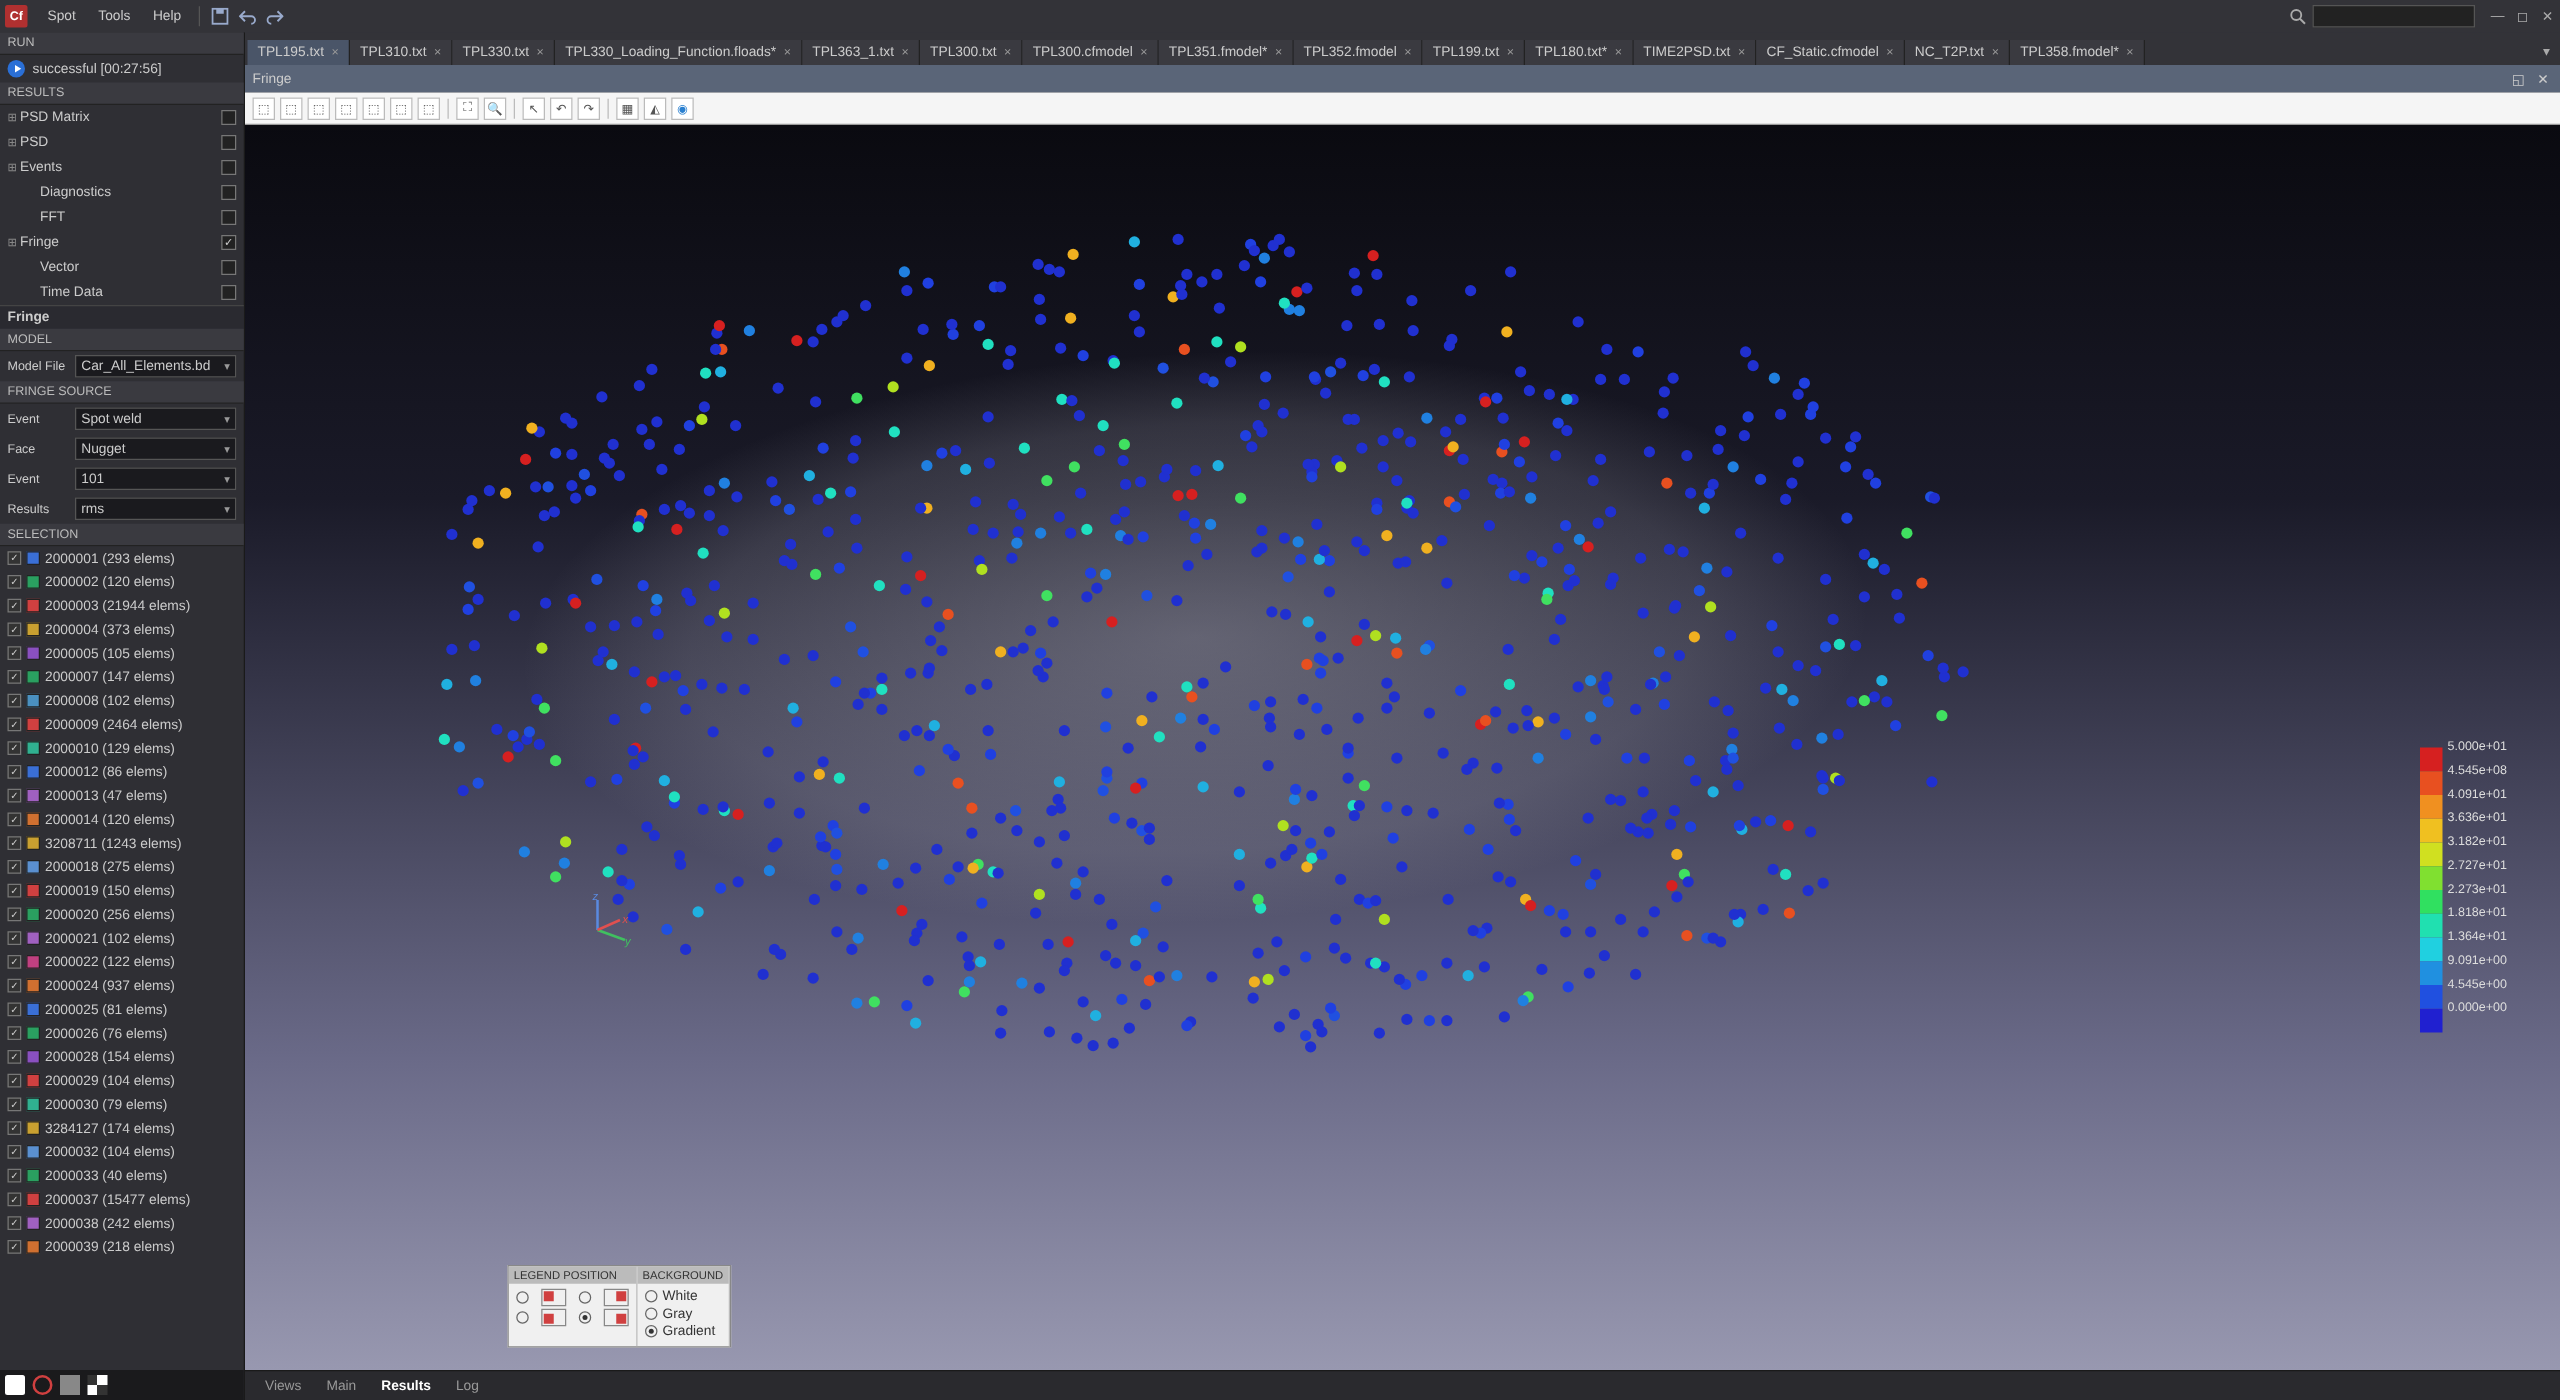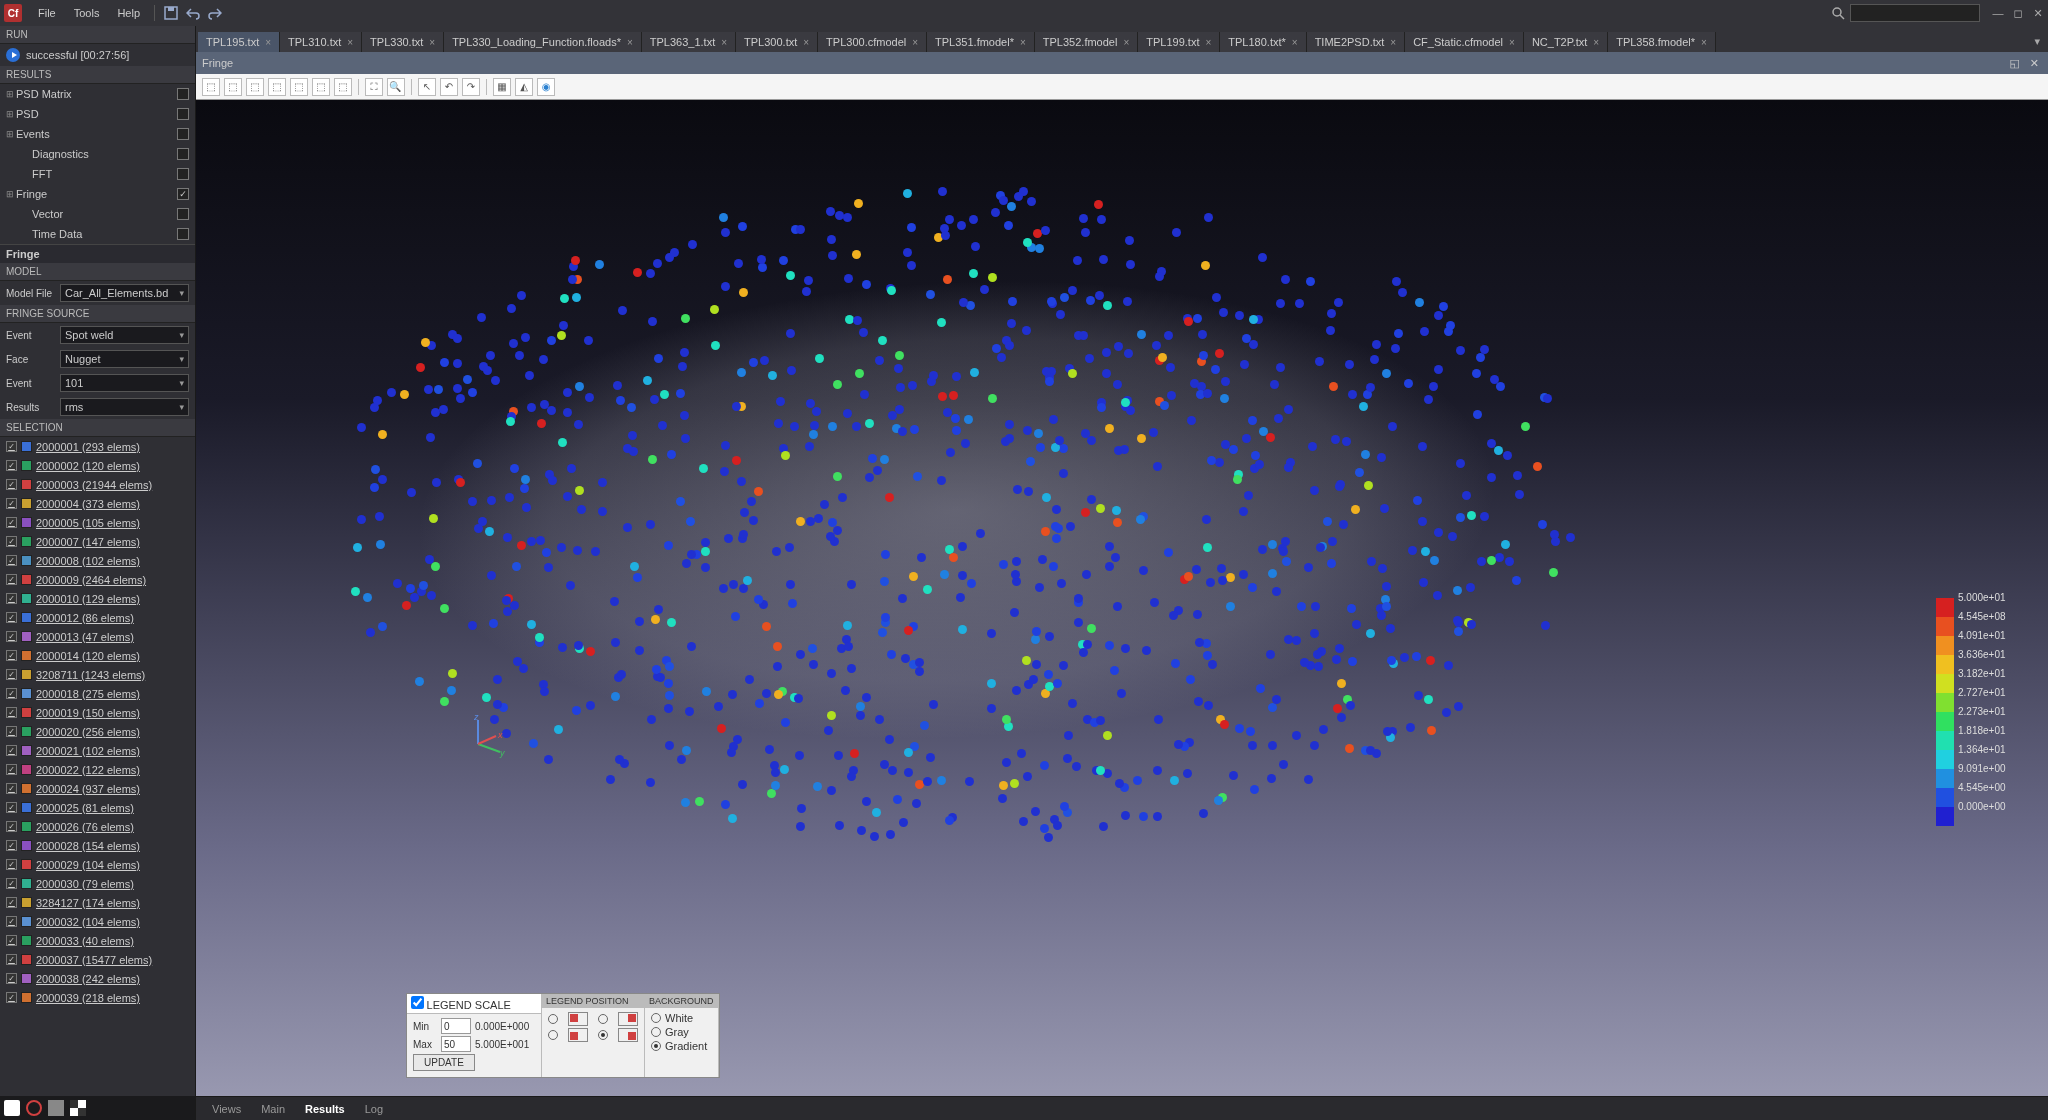--- a/index.html
+++ b/index.html
@@ -27,21 +27,21 @@
 .res-item .lbl { flex:1; }
 .res-item .chk { width:12px; height:12px; border:1px solid #777; background:#222;}
 .res-item.indent { padding-left:22px;}
 .res-item.checked .chk::after { content:"✓"; color:#ccc; font-size:9px; display:block; text-align:center; line-height:10px;}
 
 .fringe-hdr { background:#2a2a30; padding:3px 6px; font-weight:bold; border-top:1px solid #444;}
 .model-row { display:flex; align-items:center; padding:3px 6px; gap:4px;}
 .model-row label { width:50px; font-size:10px;}
 .dropdown { flex:1; background:#1a1a1e; border:1px solid #555; height:18px; display:flex; align-items:center; padding:0 4px; position:relative;}
 .dropdown::after { content:"▾"; position:absolute; right:4px; font-size:9px; color:#999;}
-.sel-list { flex:1; overflow-y:auto; overflow-x:hidden; position:relative;text-decoration:underline;}
+.sel-list { flex:1; overflow-y:auto; overflow-x:hidden; position:relative;}
 .sel-list::-webkit-scrollbar { width:12px;}
 .sel-list::-webkit-scrollbar-track { background:#2a2a2e;}
 .sel-list::-webkit-scrollbar-thumb { background:#555;}
 .sel-item { display:flex; align-items:center; padding:1px 6px; gap:4px; height:19px;}
 .sel-chk { width:11px; height:11px; border:1px solid #777; background:#333; display:flex; align-items:center; justify-content:center;}
 .sel-chk::after { content:"✓"; font-size:8px; color:#ccc;}
 .sel-sw { width:11px; height:11px; border:1px solid #222;}
 .bottom-icons { height:24px; background:#1a1a1c; display:flex; align-items:center; padding:0 4px; gap:6px;}
 .bottom-icons div { width:16px; height:16px; cursor:pointer;}
 
@@ -91,21 +91,21 @@
 
 .bottom-tabs { height:24px; background:#2a2a2e; display:flex; align-items:center; padding:0 6px; border-top:1px solid #1a1a1a;}
 .btab { padding:4px 10px; font-size:11px; cursor:pointer; color:#999;}
 .btab.active { color:#fff; font-weight:bold;}
 </style>
 </head>
 <body>
 
 <div class="menubar">
   <div class="logo">Cf</div>
-  <div id="menu-items" style="display: contents;"><span class="mi">File</span><span class="mi">Tools</span><span class="mi">Help</span></div>
+  <div id="menu-items" style="display: contents;"><span class="mi">Spot</span><span class="mi">Tools</span><span class="mi">Help</span></div>
   <div class="sep"></div>
   <div class="icon-btn">
     <svg width="14" height="14" viewBox="0 0 14 14">
         <rect x="1" y="1" width="12" height="12" fill="none" stroke="#9ac" stroke-width="1.5"></rect>
         <rect x="4" y="1" width="6" height="4" fill="#9ac"></rect>
       </svg>
   </div>
   <div class="icon-btn">
     <svg width="14" height="14" viewBox="0 0 14 14">
         <path d="M5 3 L1 7 L5 11 M1 7 H10 A3 3 0 0 1 10 13" fill="none" stroke="#9ac" stroke-width="1.5"></path>
@@ -1437,36 +1437,20 @@
       <div class="leg-val">4.545e+00</div>
     </div>
           <div class="leg-row">
       <div class="leg-col" style="background:#2020d0"></div>
       <div class="leg-val">0.000e+00</div>
     </div>
         </div>
 
       <div class="legend-panel">
         <div class="lp-col">
-          <div class="lp-hdr" style="background:#fff;border-bottom:1px solid #bbb"><input type="checkbox" checked="" style=""> <span style="color:#333">LEGEND SCALE</span></div>
-          <div class="lp-row">
-            <label>Min</label>
-            <input type="text" value="0" style="">
-            <span class="val">0.000E+000</span>
-          </div>
-          <div class="lp-row">
-            <label>Max</label>
-            <input type="text" value="50" style="">
-            <span class="val">5.000E+001</span>
-          </div>
-          <div class="lp-row">
-              <button class="lp-btn">UPDATE</button>
-            </div>
-        </div>
-        <div class="lp-col">
           <div class="lp-hdr">LEGEND POSITION</div>
           <div class="lp-row" style="gap:10px">
             <span class="radio"></span>
             <div class="sq">
                 <div class="c" style="left:1px;top:1px;background:#d04040"></div>
               </div>
             <span class="radio"></span>
             <div class="sq">
                 <div class="c" style="right:1px;top:1px;background:#d04040"></div>
               </div>

